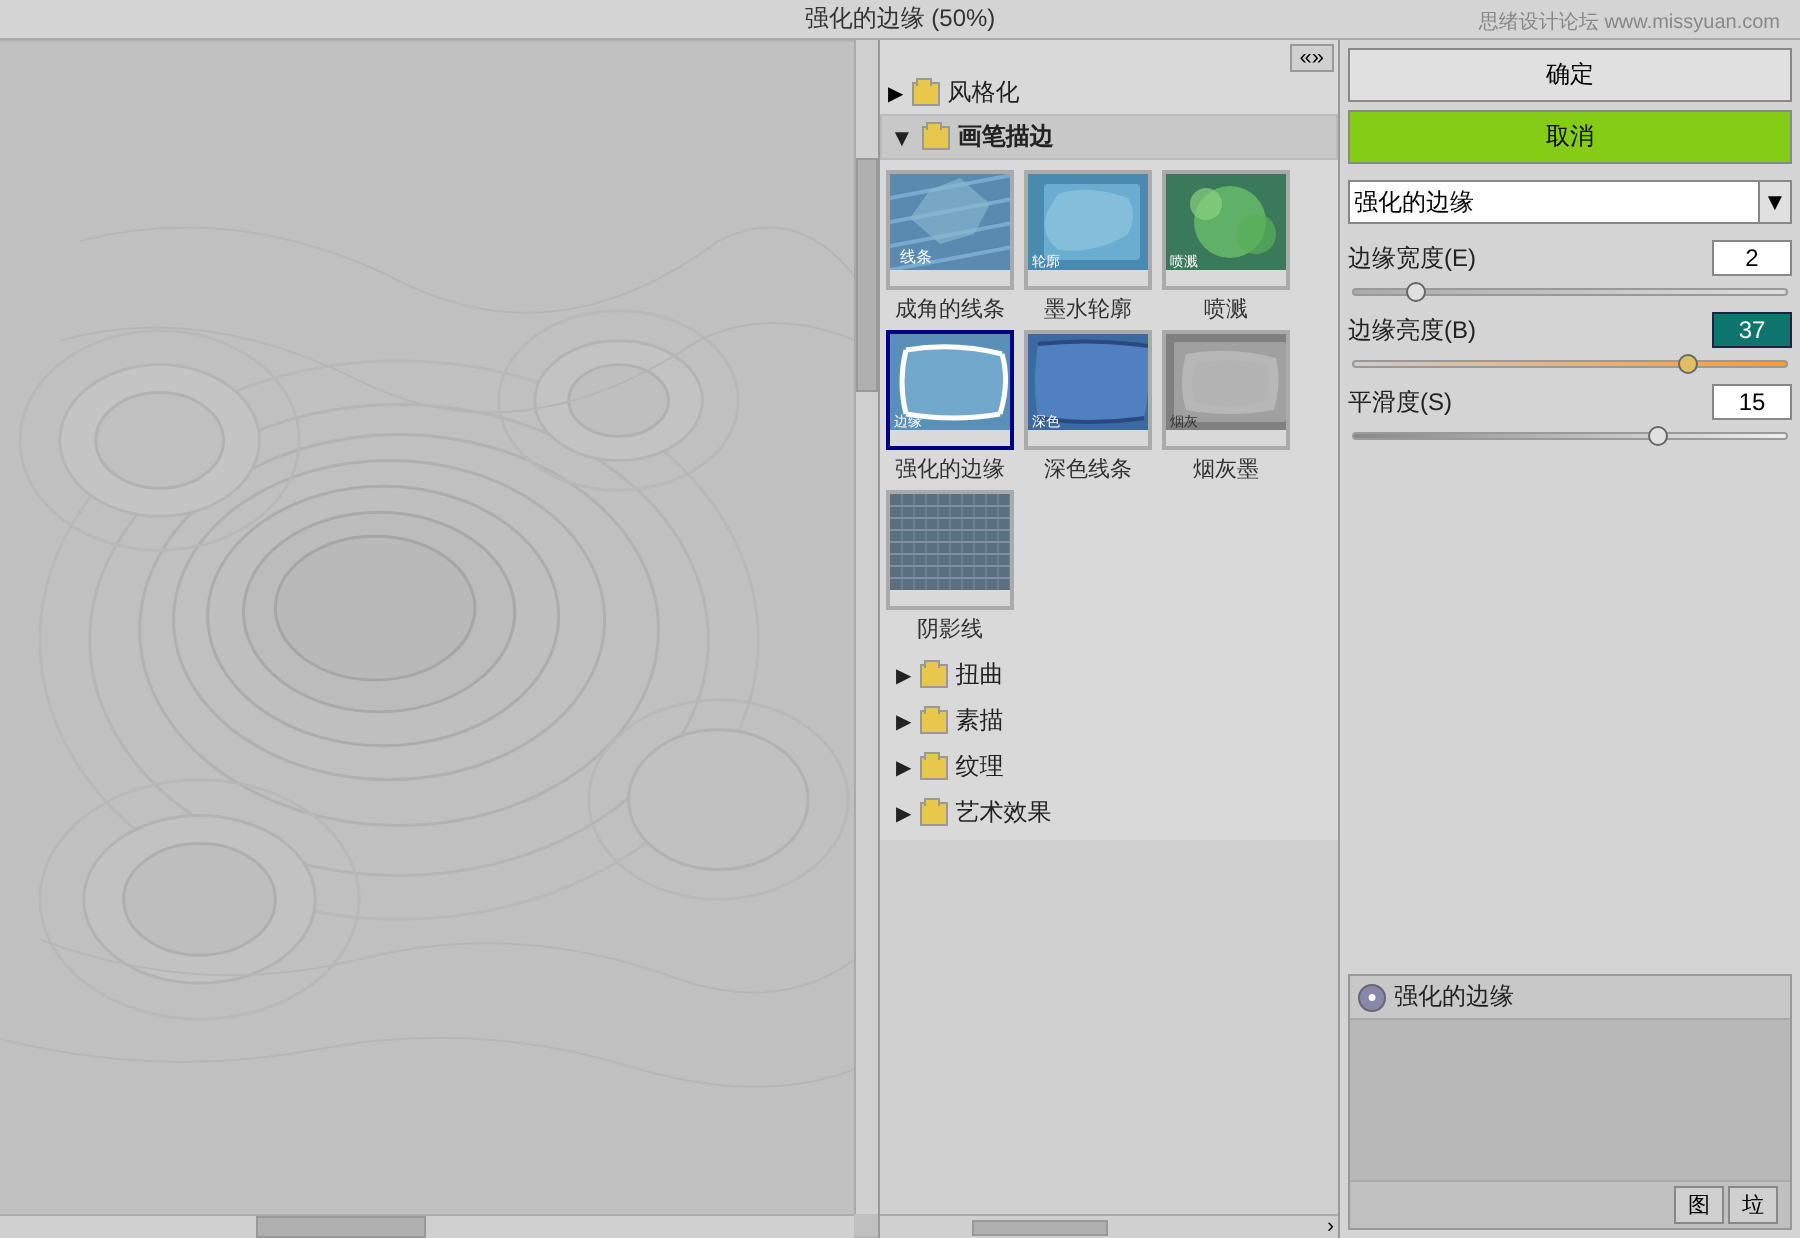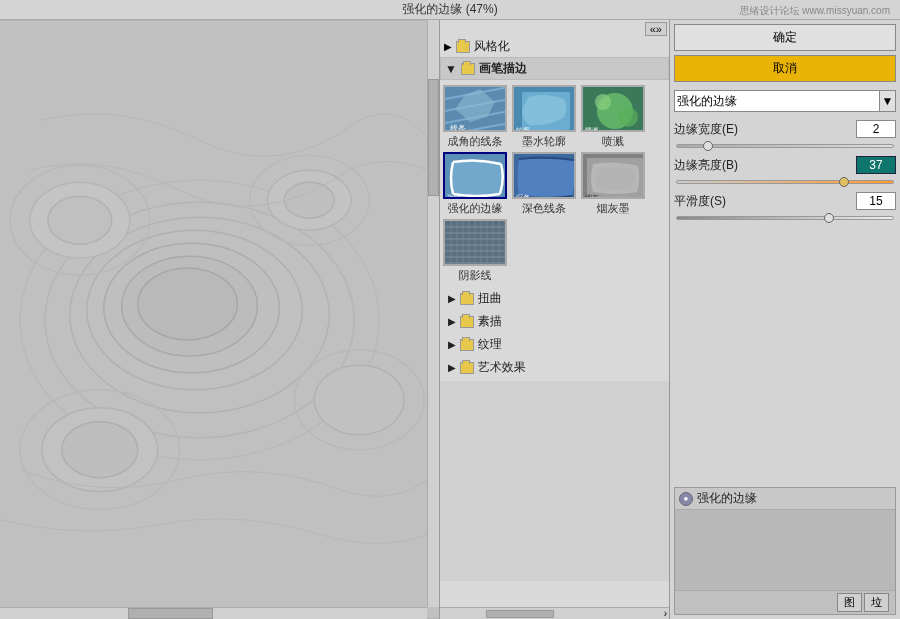--- a/index.html
+++ b/index.html
@@ -129,21 +129,21 @@
 
     .thumb-item {
       display: flex;
       flex-direction: column;
       align-items: center;
       cursor: pointer;
     }
 
     .thumb-img {
       width: 64px;
-      height: 47px;
+      height: 60px;
       border: 2px solid #aaa;
       overflow: hidden;
       position: relative;
     }
 
     .thumb-img.selected {
       border: 2px solid #000080;
     }
 
     .thumb-label {
@@ -187,21 +187,21 @@
       border: 1px solid #888;
       padding: 4px 8px;
       margin-bottom: 4px;
       cursor: pointer;
       text-align: center;
       font-size: 12px;
       width: 100%;
     }
 
     .btn-cancel {
-      background: #eab308;
+      background: #84cc16;
       border: 1px solid #888;
       padding: 4px 8px;
       margin-bottom: 8px;
       cursor: pointer;
       text-align: center;
       font-size: 12px;
       width: 100%;
     }
 
     .filter-select-row {
@@ -367,21 +367,21 @@
     .empty-area {
       background: #d0d0d0;
       flex: 1;
     }
 
   </style>
 </head>
 <body>
 
 <div class="title-bar">
-  <span>强化的边缘 (47%)</span>
+  <span>强化的边缘 (50%)</span>
   <span class="watermark">思绪设计论坛 www.missyuan.com</span>
 </div>
 
 <div class="main-layout">
 
   <div class="preview-panel">
     
     <svg class="contour-svg" viewBox="0 0 440 599" xmlns="http://www.w3.org/2000/svg">
       <rect width="440" height="599" fill="#c0c0c0"></rect>
 

